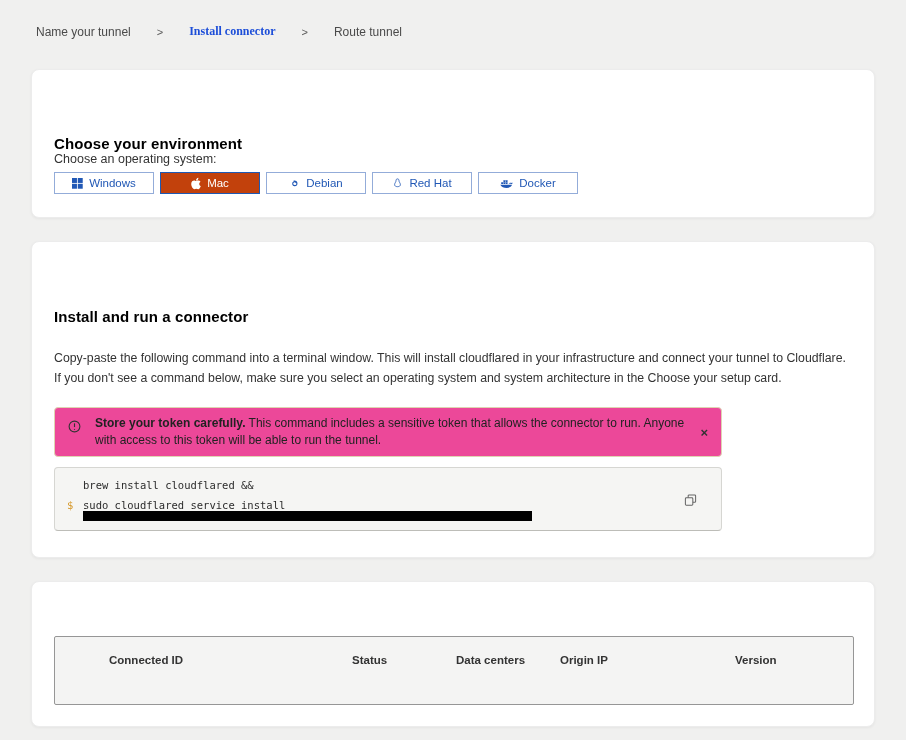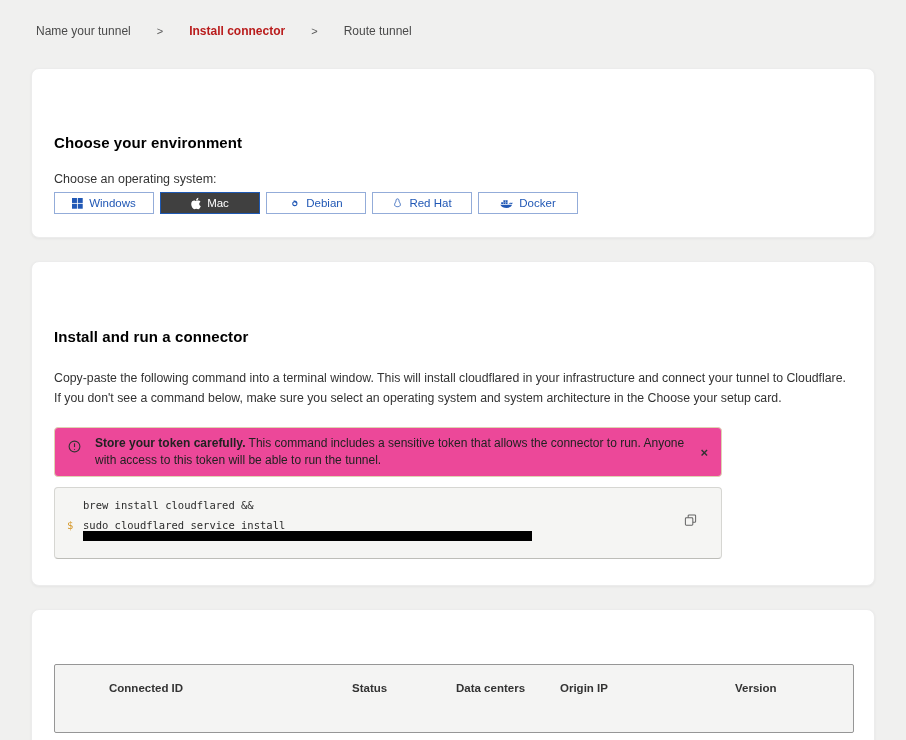--- a/index.html
+++ b/index.html
@@ -8,44 +8,44 @@
     background: #f0f0ef;
     font-family: "Liberation Sans", sans-serif;
     color: #222;
     overflow: hidden;
   }
   .page { padding: 24px 31px 0 31px; }
 
   
   .breadcrumb { margin-left: 5px; font-size: 12px; color: #4a4a4a; display: flex; align-items: center; gap: 16px; }
   .breadcrumb .crumb { cursor: default; }
-  .breadcrumb .crumb.active { font-weight: bold; color: #b91c1c; }
+  .breadcrumb .crumb.active { font-weight: bold; color: #1d4ed8; font-family: Liberation Serif, serif; }
   .breadcrumb .sep { margin: 0 10px; color: #5a5a5a; font-size: 11px; }
 
   
   .card {
     background: #ffffff;
     border: 1px solid #ececec;
     border-radius: 8px;
     box-shadow: 0 1px 3px rgba(0,0,0,0.05);
   }
   .card h2 { font-size: 15px; font-weight: bold; color: #000000; letter-spacing: .1px; margin-top: 35px; }
 
   .card-env { margin-top: 30px; padding: 30px 22px 23px 22px; }
-  .os-label { margin-top: 21px; font-size: 12.5px; color: #333; }
+  .os-label { font-size: 12.5px; color: #333; }
   .os-row { margin-top: 6px; display: flex; }
   .os-btn {
     width: 100px; height: 22px; margin-right: 6px;
     display: inline-flex; align-items: center; justify-content: center; gap: 6px;
     background: #fff; border: 1px solid #93acd9; border-radius: 0;
     color: #2158b5; font-size: 11.5px; font-family: "Liberation Sans", sans-serif;
     cursor: pointer; padding: 0;
   }
   .os-btn .ic { display: inline-flex; align-items: center; }
-  .os-btn.selected { background: #404040; border-color: #1e59b3; color: #fff; }
+  .os-btn.selected { background: #c2410c; border-color: #1e59b3; color: #fff; }
 
   .card-connector { margin-top: 23px; padding: 31px 22px 26px 22px; }
   .desc { margin-top: 23px; font-size: 12.3px; line-height: 20px; color: #333; }
 
   
   .banner {
     position: relative; margin-top: 19px; width: 668px;
     background: #ec4899; border: 1px solid #ded4b2; border-radius: 4px;
     padding: 7px 34px 7px 40px; min-height: 46px;
   }
@@ -53,21 +53,21 @@
   .banner-text { font-size: 12px; line-height: 17px; color: #222; }
   .banner-text b { font-weight: bold; }
   .banner-close {
     position: absolute; right: 13px; top: 50%; transform: translateY(-50%);
     background: none; border: none; font-size: 13px; font-weight: bold; color: #333;
     cursor: pointer; line-height: 1; font-family: "Liberation Sans", sans-serif;
   }
 
   
   .codeblock {
-    position: relative; margin-top: 10px; width: 668px; height: 72px;
+    position: relative; margin-top: 10px; width: 668px; height: 64px;
     background: #f5f5f3; border: 1px solid #d6d6d2; border-bottom-color: #bdbdb8;
     border-radius: 4px; padding: 12px 40px 0 28px;
     font-family: "DejaVu Sans Mono", "Liberation Mono", monospace;
     font-size: 10.5px; color: #2b2b2b;
   }
   .code-line { height: 10px; line-height: 10px; white-space: pre; position: relative; }
   .prompt { position: absolute; left: -16px; color: #d79b2f; }
   .redact { display: inline-block; background: #000; height: 10px; vertical-align: -2px; }
   .redact.bar1 { width: 557px; margin-left: 2px; }
   .redact.bar2 { width: 449px; }

